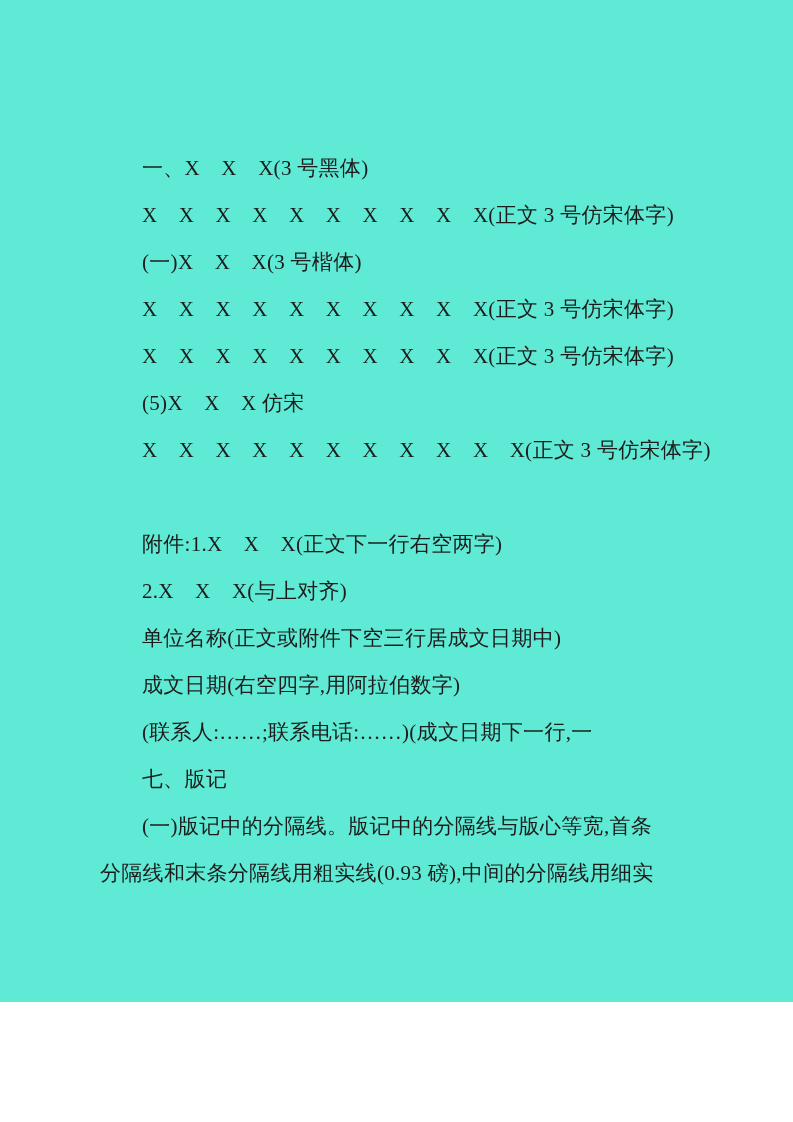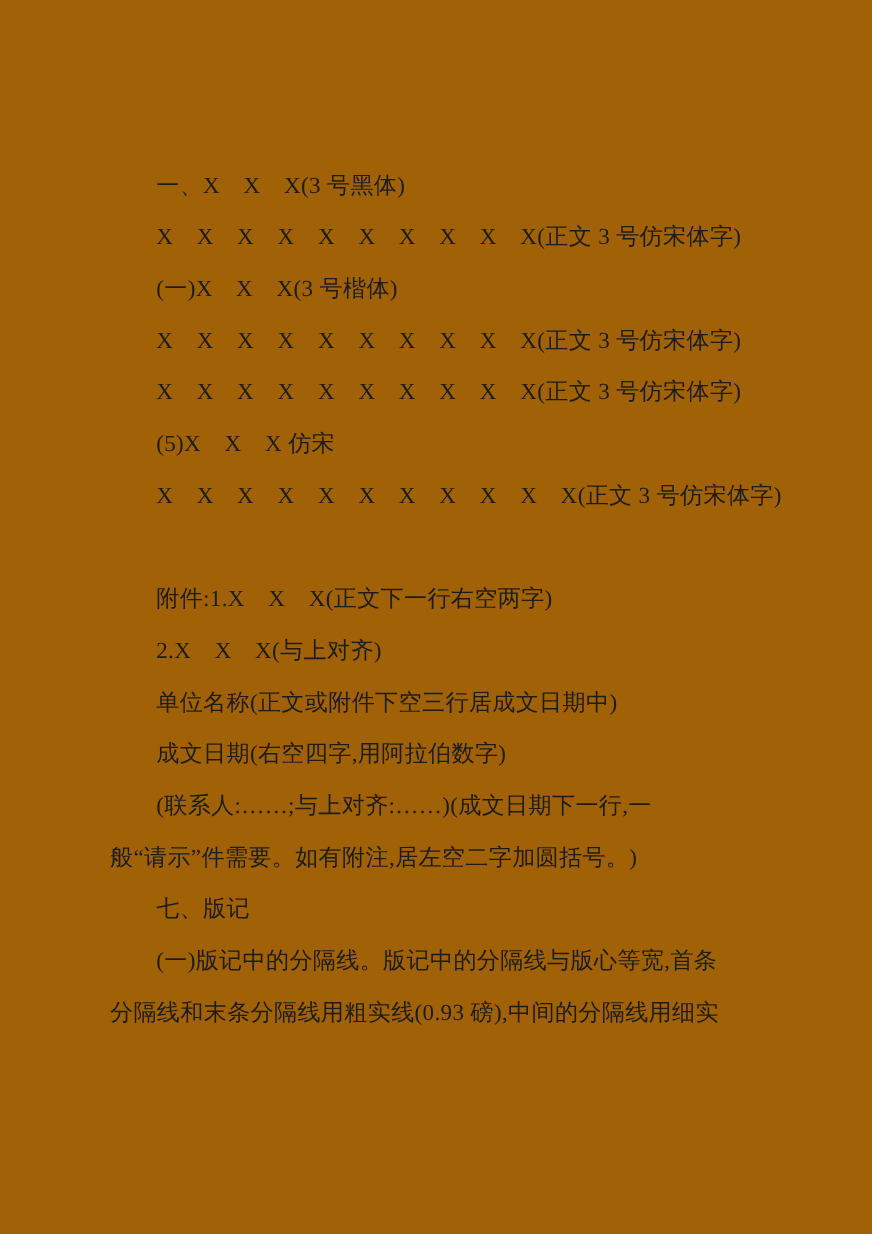--- a/index.html
+++ b/index.html
@@ -8,22 +8,22 @@
     background: #ffffff;
   }
   body {
     width: 793px;
     height: 1122px;
     overflow: hidden;
   }
   .page {
     box-sizing: border-box;
     width: 793px;
-    height: 1122px;
-    background: #a16207;
+    height: 1002px;
+    background: #5eead4;
     padding: 145px 100px 0 100px;
     font-family: "Liberation Serif", serif;
     font-size: 21px;
     color: #1c1c1c;
   }
   .line {
     height: 47px;
     line-height: 47px;
     white-space: pre;
     text-align: left;
@@ -45,18 +45,17 @@
   <div class="line indent">(一)X　X　X(3 号楷体)</div>
   <div class="line indent">X　X　X　X　X　X　X　X　X　X(正文 3 号仿宋体字)</div>
   <div class="line indent">X　X　X　X　X　X　X　X　X　X(正文 3 号仿宋体字)</div>
   <div class="line indent">(5)X　X　X 仿宋</div>
   <div class="line indent">X　X　X　X　X　X　X　X　X　X　X(正文 3 号仿宋体字)</div>
   <div class="line blank"></div>
   <div class="line indent">附件:1.X　X　X(正文下一行右空两字)</div>
   <div class="line indent">2.X　X　X(与上对齐)</div>
   <div class="line indent">单位名称(正文或附件下空三行居成文日期中)</div>
   <div class="line indent">成文日期(右空四字,用阿拉伯数字)</div>
-  <div class="line indent">(联系人:……;与上对齐:……)(成文日期下一行,一</div>
-  <div class="line">般“请示”件需要。如有附注,居左空二字加圆括号。)</div>
+  <div class="line indent">(联系人:……;联系电话:……)(成文日期下一行,一</div>
   <div class="line indent">七、版记</div>
   <div class="line indent">(一)版记中的分隔线。版记中的分隔线与版心等宽,首条</div>
   <div class="line">分隔线和末条分隔线用粗实线(0.93 磅),中间的分隔线用细实</div>
 </div>
 
 </body></html>

